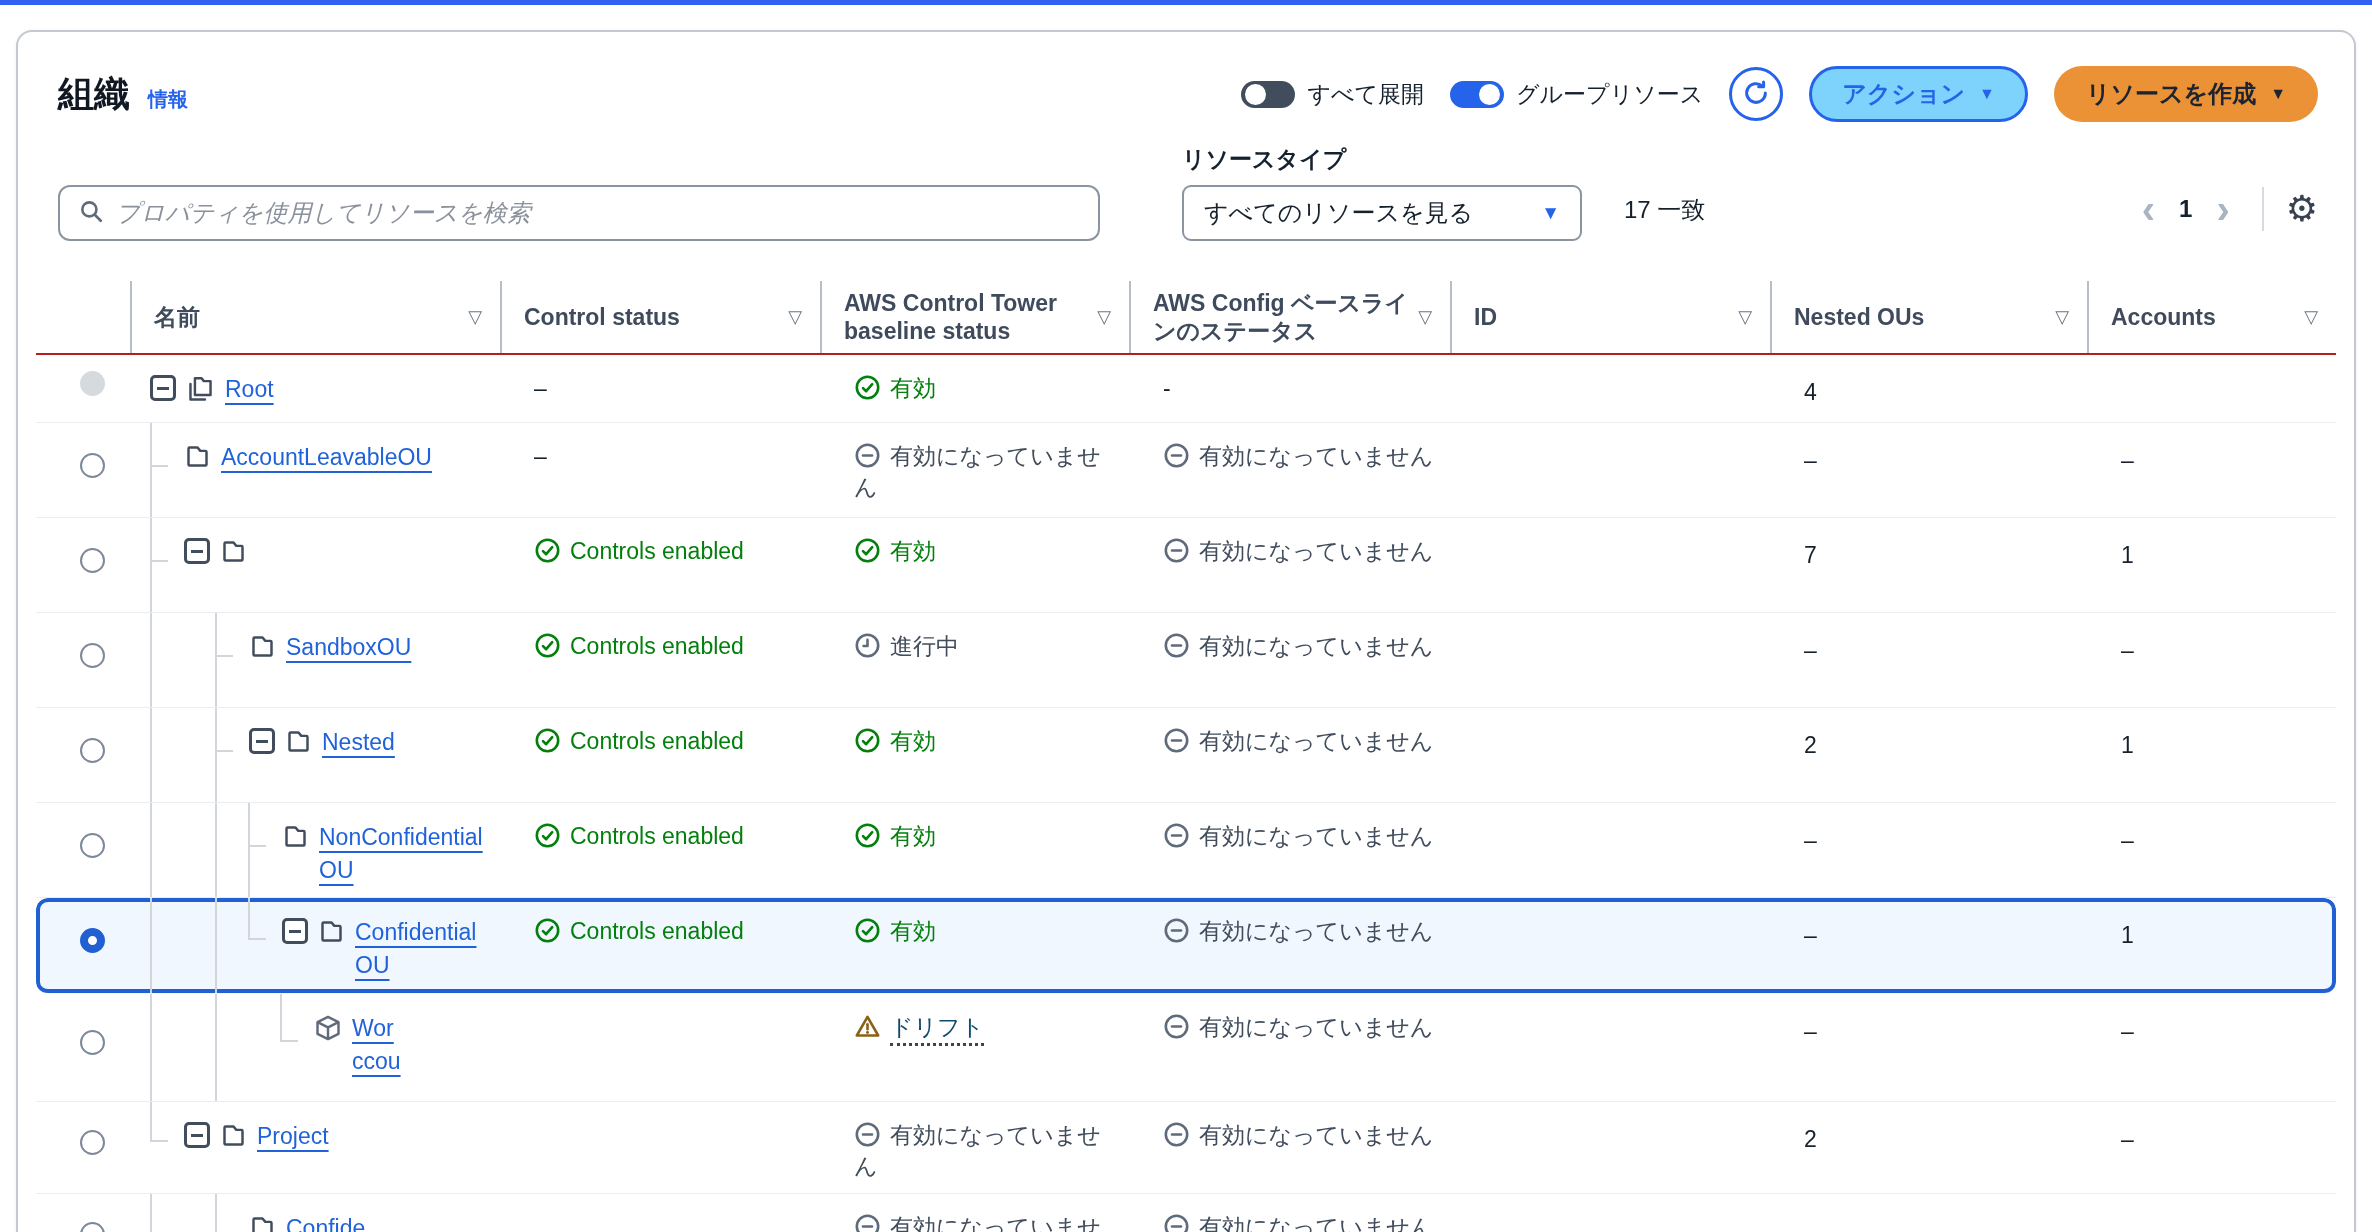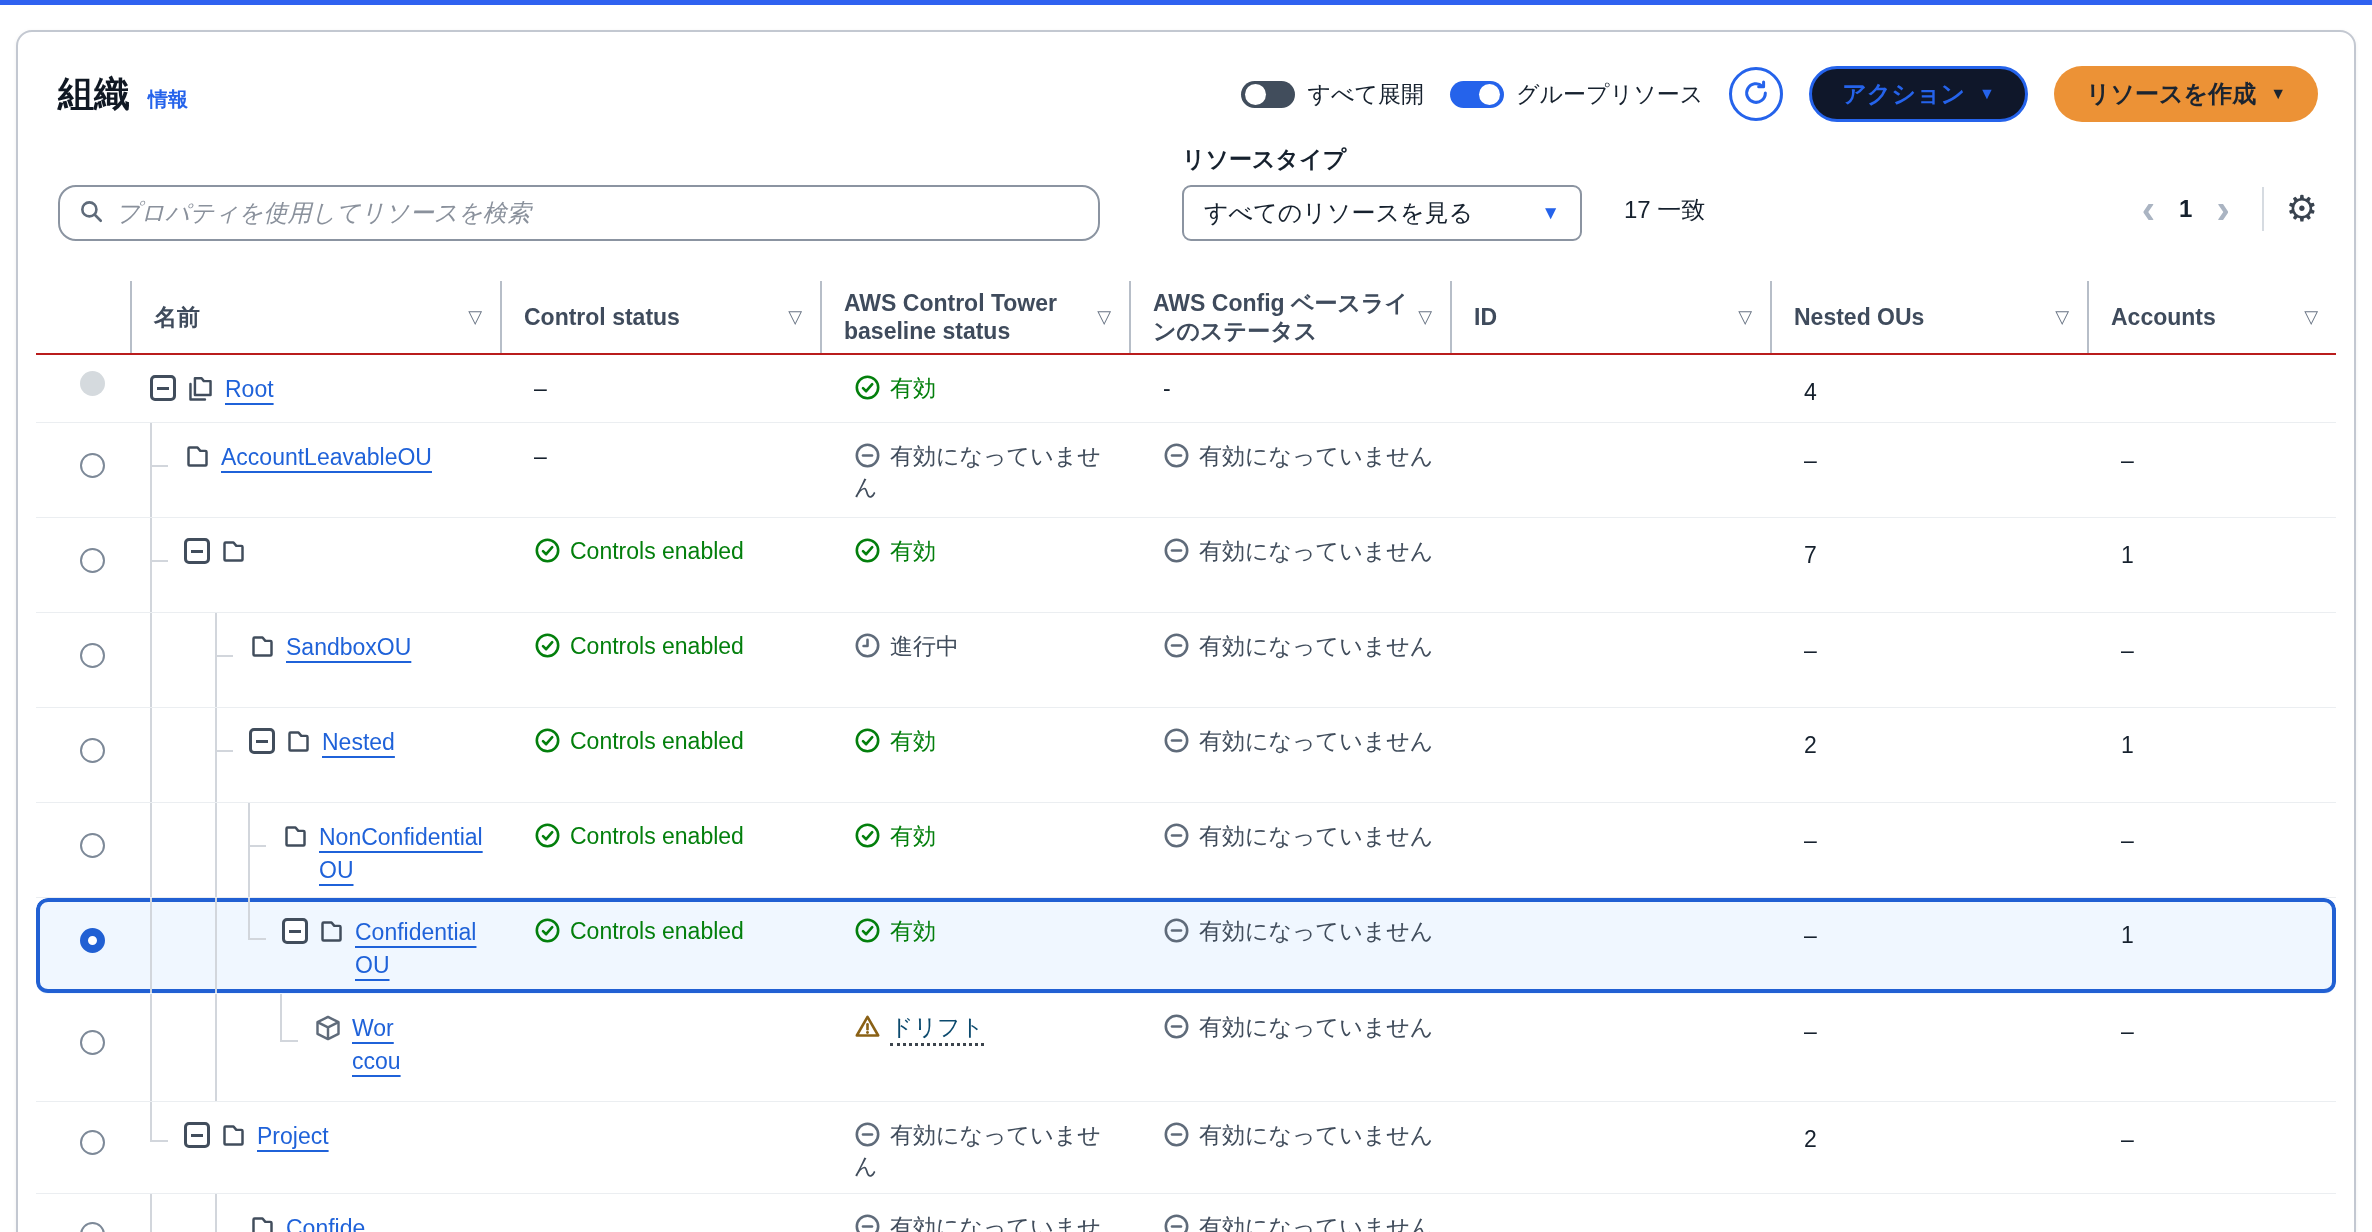--- a/index.html
+++ b/index.html
@@ -19,27 +19,27 @@
   .toggle-group { display:flex; align-items:center; gap:12px; }
   .toggle { width:54px; height:27px; border-radius:14px; position:relative; flex:none; cursor:pointer; }
   .toggle .knob { position:absolute; top:3px; width:21px; height:21px; border-radius:50%; background:#fff; }
   .toggle.off { background:#414d5c; } .toggle.off .knob { left:4px; }
   .toggle.on  { background:#2563eb; } .toggle.on  .knob { right:4px; }
   .toggle-label { font-size:23px; color:#16212e; }
   .btn { display:inline-flex; align-items:center; gap:14px; height:56px; border-radius:28px;
     font-size:24px; font-weight:bold; cursor:pointer; border:none; background:none; }
   .btn-refresh { width:54px; height:54px; border-radius:50%; border:3px solid #2563eb;
     display:flex; align-items:center; justify-content:center; }
-  .btn-outline { border:3px solid #2563eb; color:#2563eb; padding:0 30px; background:#0f172a; }
+  .btn-outline { border:3px solid #2563eb; color:#2563eb; padding:0 30px; background:#7dd3fc; }
   .btn-primary { background:#ec9236; color:#1b2430; padding:0 32px; }
   .caret-down { font-size:16px; }
 
   
   .filters { display:flex; align-items:flex-end; padding:22px 36px 0 40px; }
-  .search-box { width:1042px; height:56px; border:2px solid #8b94a1; border-radius:18px;
+  .search-box { width:1042px; height:56px; border:2px solid #8b94a1; border-radius:12px;
     display:flex; align-items:center; padding:0 18px; gap:12px; background:#fff; }
   .search-box input { border:none; outline:none; flex:1; font-size:24px; font-style:italic;
     color:#444; font-family:inherit; background:transparent; }
   .search-box input::placeholder { color:#8a919c; }
   .rtype { margin-left:82px; display:flex; flex-direction:column; gap:10px; }
   .rtype-label { font-size:23px; font-weight:bold; color:#16212e; }
   .select { width:400px; height:56px; border:2px solid #8b94a1; border-radius:9px; background:#fff;
     display:flex; align-items:center; justify-content:space-between; padding:0 20px; font-size:24px; cursor:pointer; }
   .select .caret { color:#2563eb; font-size:19px; }
   .match-count { font-size:24px; margin:0 0 15px 42px; color:#16212e; }

